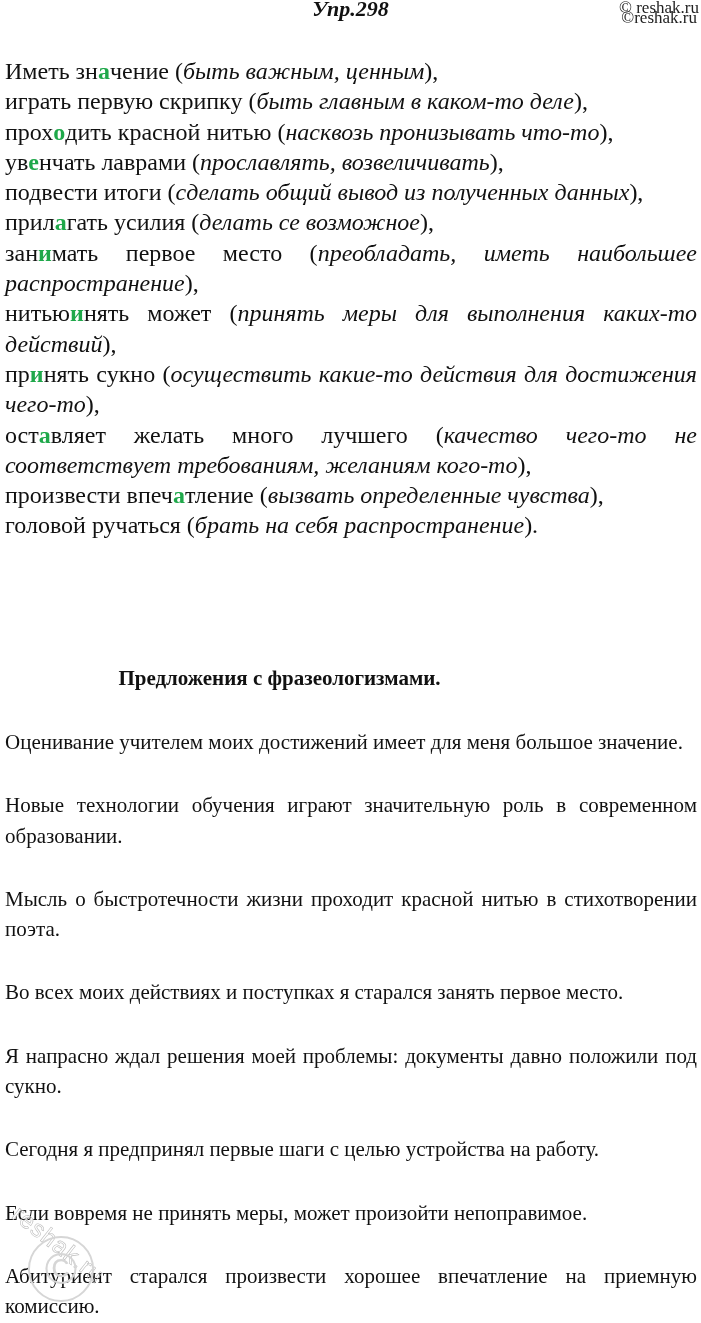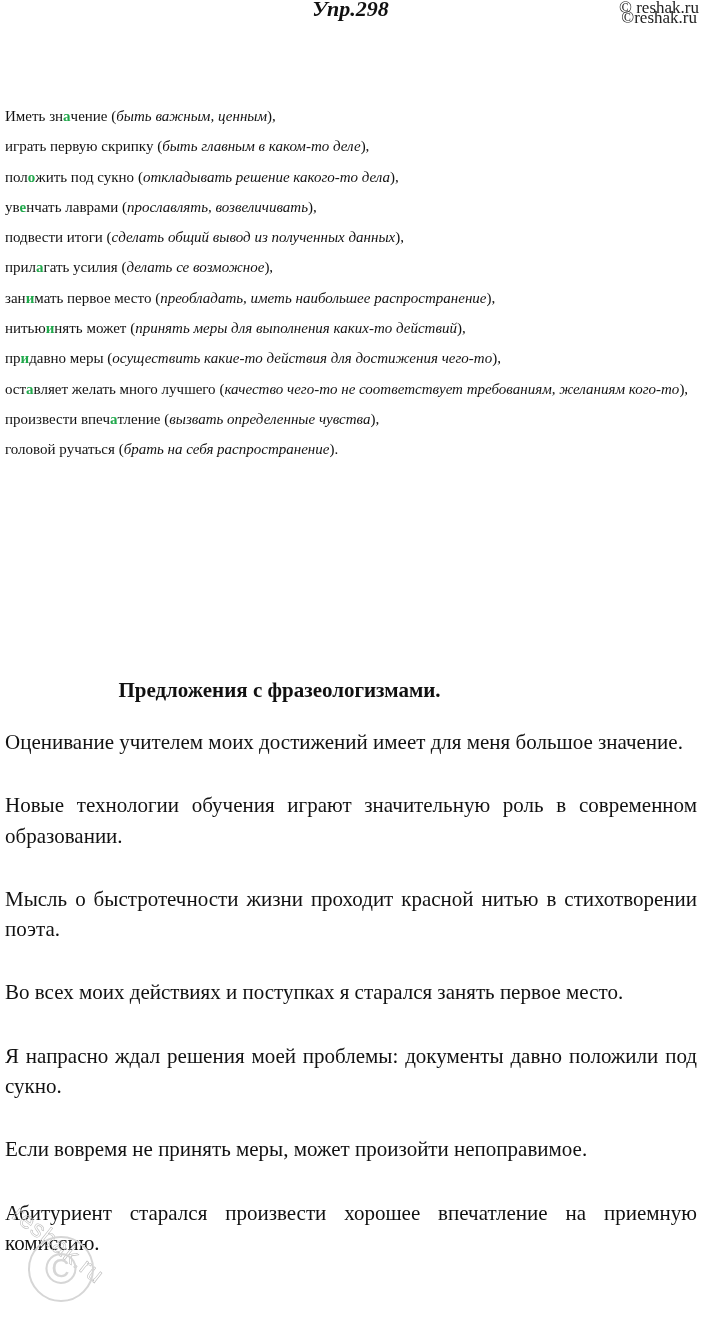--- a/index.html
+++ b/index.html
@@ -11,28 +11,28 @@
     position:absolute; top:-4px; left:0; width:701px; text-align:center;
     font-weight:bold; font-style:italic; font-size:22px; line-height:26px;
   }
   .wm-top {
     position:absolute; right:2px; font-size:17px; line-height:17px; color:#222;
   }
   .wm-top.a { top:-1px;margin-left:40px; }
   .wm-top.b { top:9px; right:4px; }
   .list {
     position:absolute; left:5px; top:56px; width:692px;
-    font-size:15px; line-height:30.3px; text-align:justify;margin-top:45px;
+    font-size:24px; line-height:30.3px; text-align:justify;
   }
   .item { display:block; }
   .item .expl { font-style:italic; }
   .hl { color:#1fa84a; font-weight:bold; }
   .heading {
     position:absolute; top:664px; left:0; width:559px; text-align:center;
-    font-weight:bold; font-size:21px; line-height:28px;margin-top:12px;
+    font-weight:bold; font-size:21px; line-height:28px;
   }
   .sentences {
     position:absolute; left:5px; top:727px; width:692px;
     font-size:21px; line-height:30.3px; text-align:justify;
   }
   .sentence { margin:0 0 33px 0; }
   .wm-seal {
     position:absolute; left:10px; top:1190px; width:120px; height:130px;
     color:#cfcfcf; pointer-events:none;
   }
@@ -52,40 +52,41 @@
 </head>
 <body>
 
 <div class="title">Упр.298</div>
 <div class="wm-top a">© reshak.ru</div>
 <div class="wm-top b">©reshak.ru</div>
 
 <div class="list" id="phr-list">
     <div class="item"><span>Иметь зн</span><span class="hl">а</span><span>чение</span> (<span class="expl">быть важным, ценным</span><span>),</span></div>
     <div class="item"><span>играть первую скрипку</span> (<span class="expl">быть главным в каком-то деле</span><span>),</span></div>
-    <div class="item"><span>пол</span><span class="hl">о</span><span>жить под сукно</span> (<span class="expl">откладывать решение какого-то дела</span><span>),</span></div>
+    <div class="item"><span>прох</span><span class="hl">о</span><span>дить красной нитью</span> (<span class="expl">насквозь пронизывать что-то</span><span>),</span></div>
     <div class="item"><span>ув</span><span class="hl">е</span><span>нчать лаврами</span> (<span class="expl">прославлять, возвеличивать</span><span>),</span></div>
     <div class="item"><span>подвести итоги</span> (<span class="expl">сделать общий вывод из полученных данных</span><span>),</span></div>
     <div class="item"><span>прил</span><span class="hl">а</span><span>гать усилия</span> (<span class="expl">делать се возможное</span><span>),</span></div>
     <div class="item"><span>зан</span><span class="hl">и</span><span>мать первое место</span> (<span class="expl">преобладать, иметь наибольшее распространение</span><span>),</span></div>
     <div class="item"><span>нитью</span><span class="hl">и</span><span>нять может</span> (<span class="expl">принять меры для выполнения каких-то действий</span><span>),</span></div>
-    <div class="item"><span>пр</span><span class="hl">и</span><span>давно меры</span> (<span class="expl">осуществить какие-то действия для достижения чего-то</span><span>),</span></div>
+    <div class="item"><span>пр</span><span class="hl">и</span><span>нять сукно</span> (<span class="expl">осуществить какие-то действия для достижения чего-то</span><span>),</span></div>
     <div class="item"><span>ост</span><span class="hl">а</span><span>вляет желать много лучшего</span> (<span class="expl">качество чего-то не соответствует требованиям, желаниям кого-то</span><span>),</span></div>
     <div class="item"><span>произвести впеч</span><span class="hl">а</span><span>тление</span> (<span class="expl">вызвать определенные чувства</span><span>),</span></div>
     <div class="item"><span>головой ручаться</span> (<span class="expl">брать на себя распространение</span><span>).</span></div>
   </div>
 
 <div class="heading">Предложения с фразеологизмами.</div>
 
 <div class="sentences" id="sent-list">
     <p class="sentence">Оценивание учителем моих достижений имеет для меня большое значение.</p>
     <p class="sentence">Новые технологии обучения играют значительную роль в современном образовании.</p>
     <p class="sentence">Мысль о быстротечности жизни проходит красной нитью в стихотворении поэта.</p>
     <p class="sentence">Во всех моих действиях и поступках я старался занять первое место.</p>
     <p class="sentence">Я напрасно ждал решения моей проблемы: документы давно положили под сукно.</p>
+    <p class="sentence">Сегодня я предпринял первые шаги с целью устройства на работу.</p>
     <p class="sentence">Если вовремя не принять меры, может произойти непоправимое.</p>
     <p class="sentence">Абитуриент старался произвести хорошее впечатление на приемную комиссию.</p>
   </div>
 
 <div class="wm-seal">
   <div class="arc">reshak.ru</div>
   <div class="ring">©</div>
 </div>
 
 </body></html>

